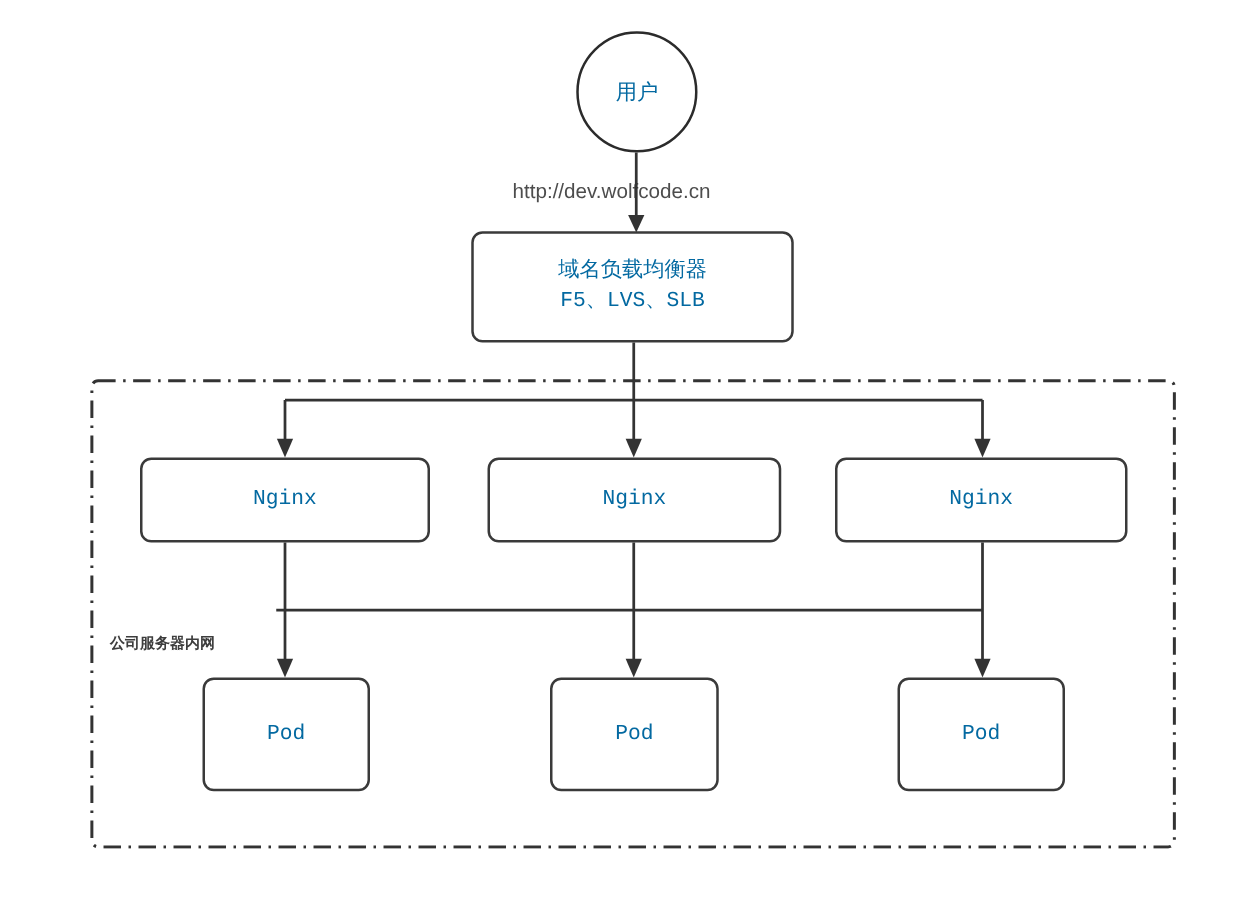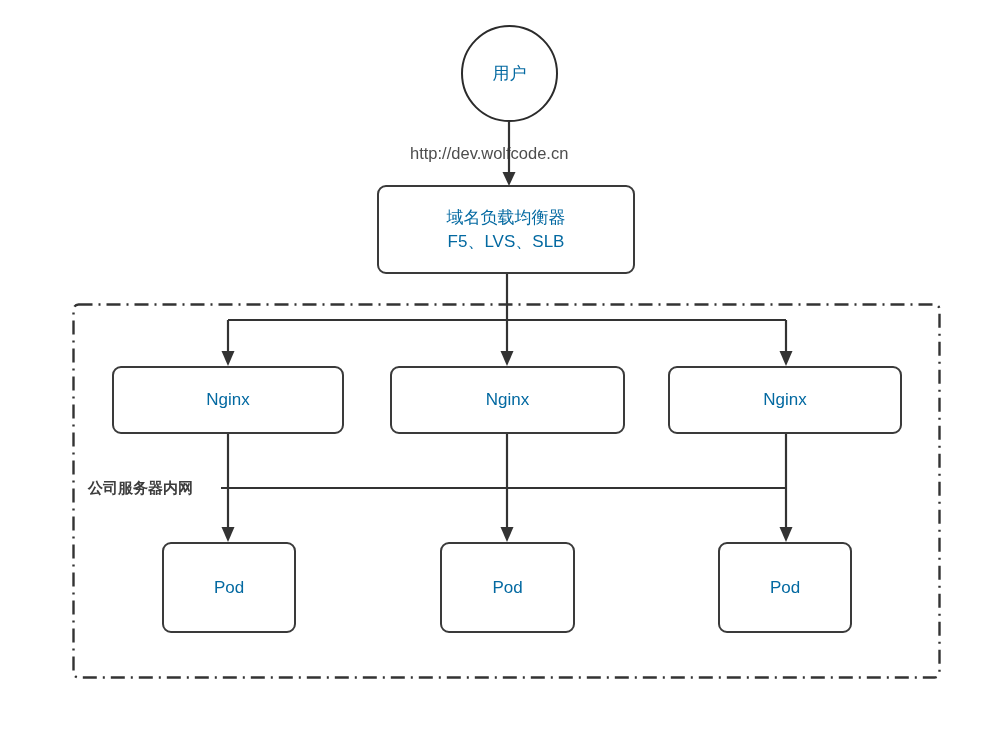--- a/index.html
+++ b/index.html
@@ -40,41 +40,43 @@
   
   .box-node {
     position: absolute;
     border: 2.2px solid #3a3a3a;
     border-radius: 9px;
     background: #ffffff;
     display: flex;
     align-items: center;
     justify-content: center;
     box-sizing: border-box;
+    font-family: Liberation Mono, monospace;
   }
 
   
   .region {
     position: absolute;
     background: transparent;
     box-sizing: border-box;
   }
   .region svg { display: block; }
 
   
   .free-label {
     position: absolute;
     color: #4d4d4d;
     font-size: 16.5px;
     white-space: nowrap;
   }
   .free-label.intranet {
     font-weight: bold;
     color: #3d3d3d;
-    font-size: 15px;
+    font-size: 12px;
+    margin-top: 27px;
   }
 
   
   #connectors {
     position: absolute;
     left: 0;
     top: 0;
     width: 998px;
     height: 735px;
     pointer-events: none;

